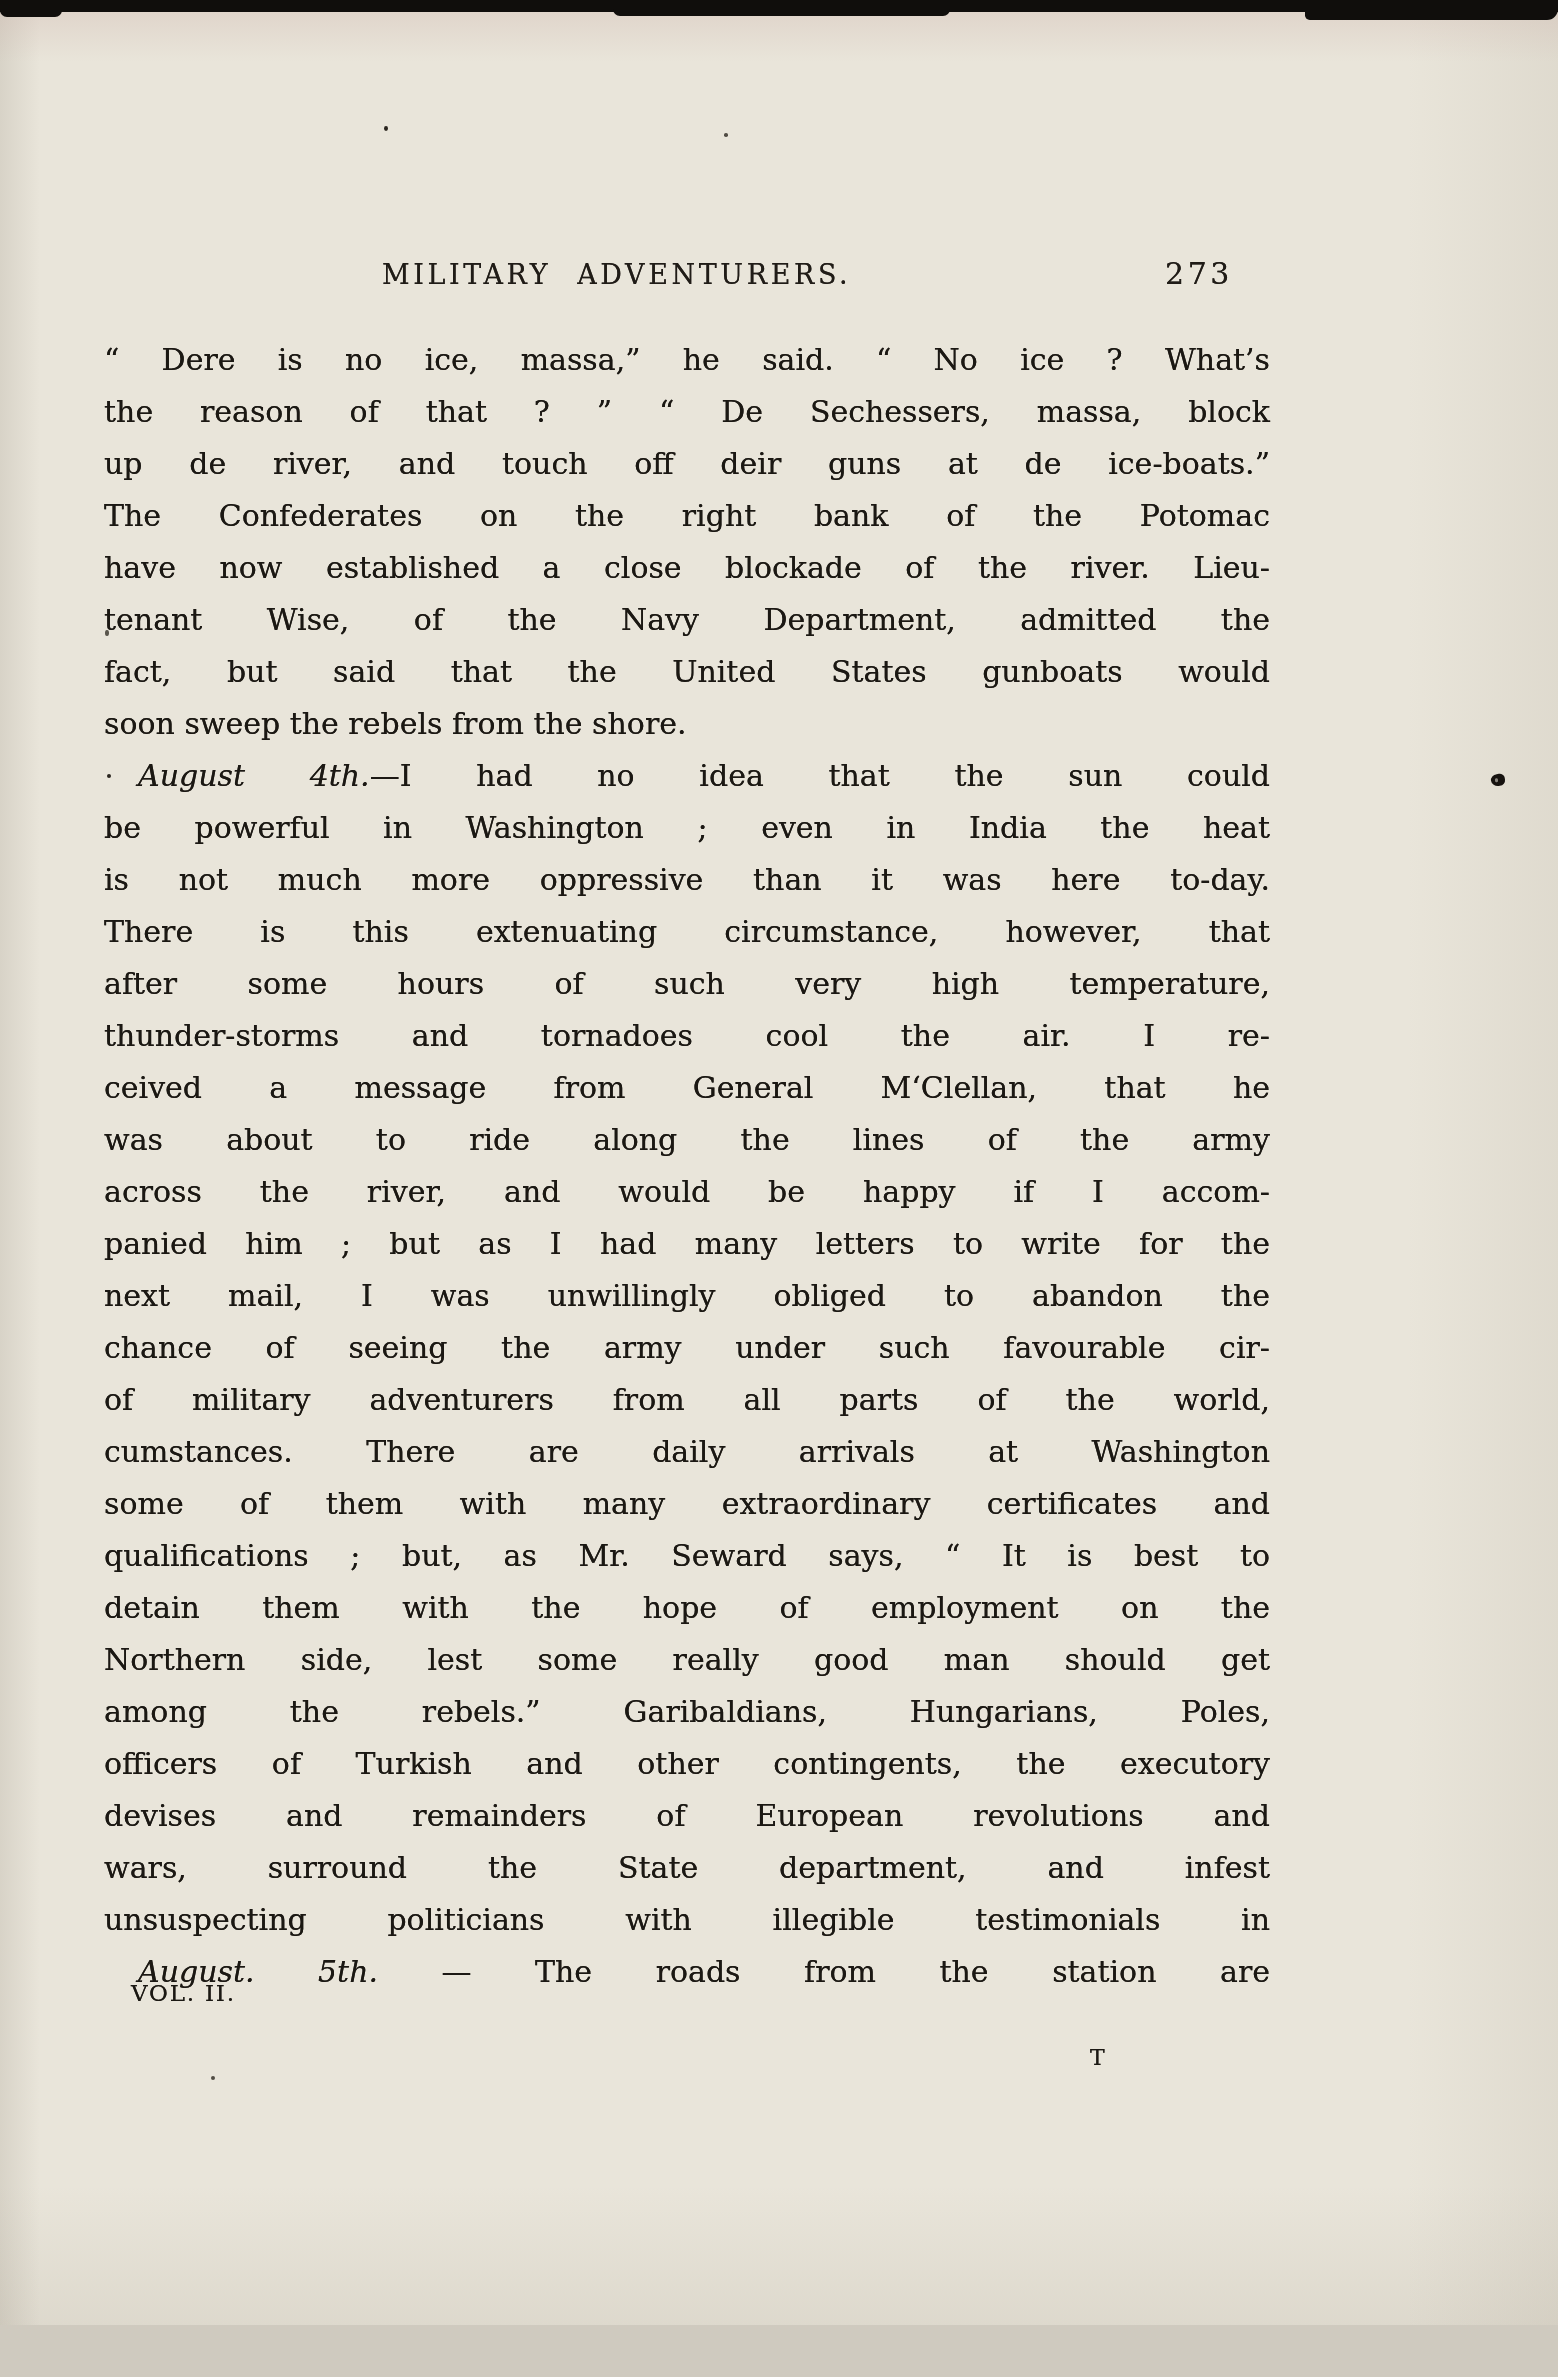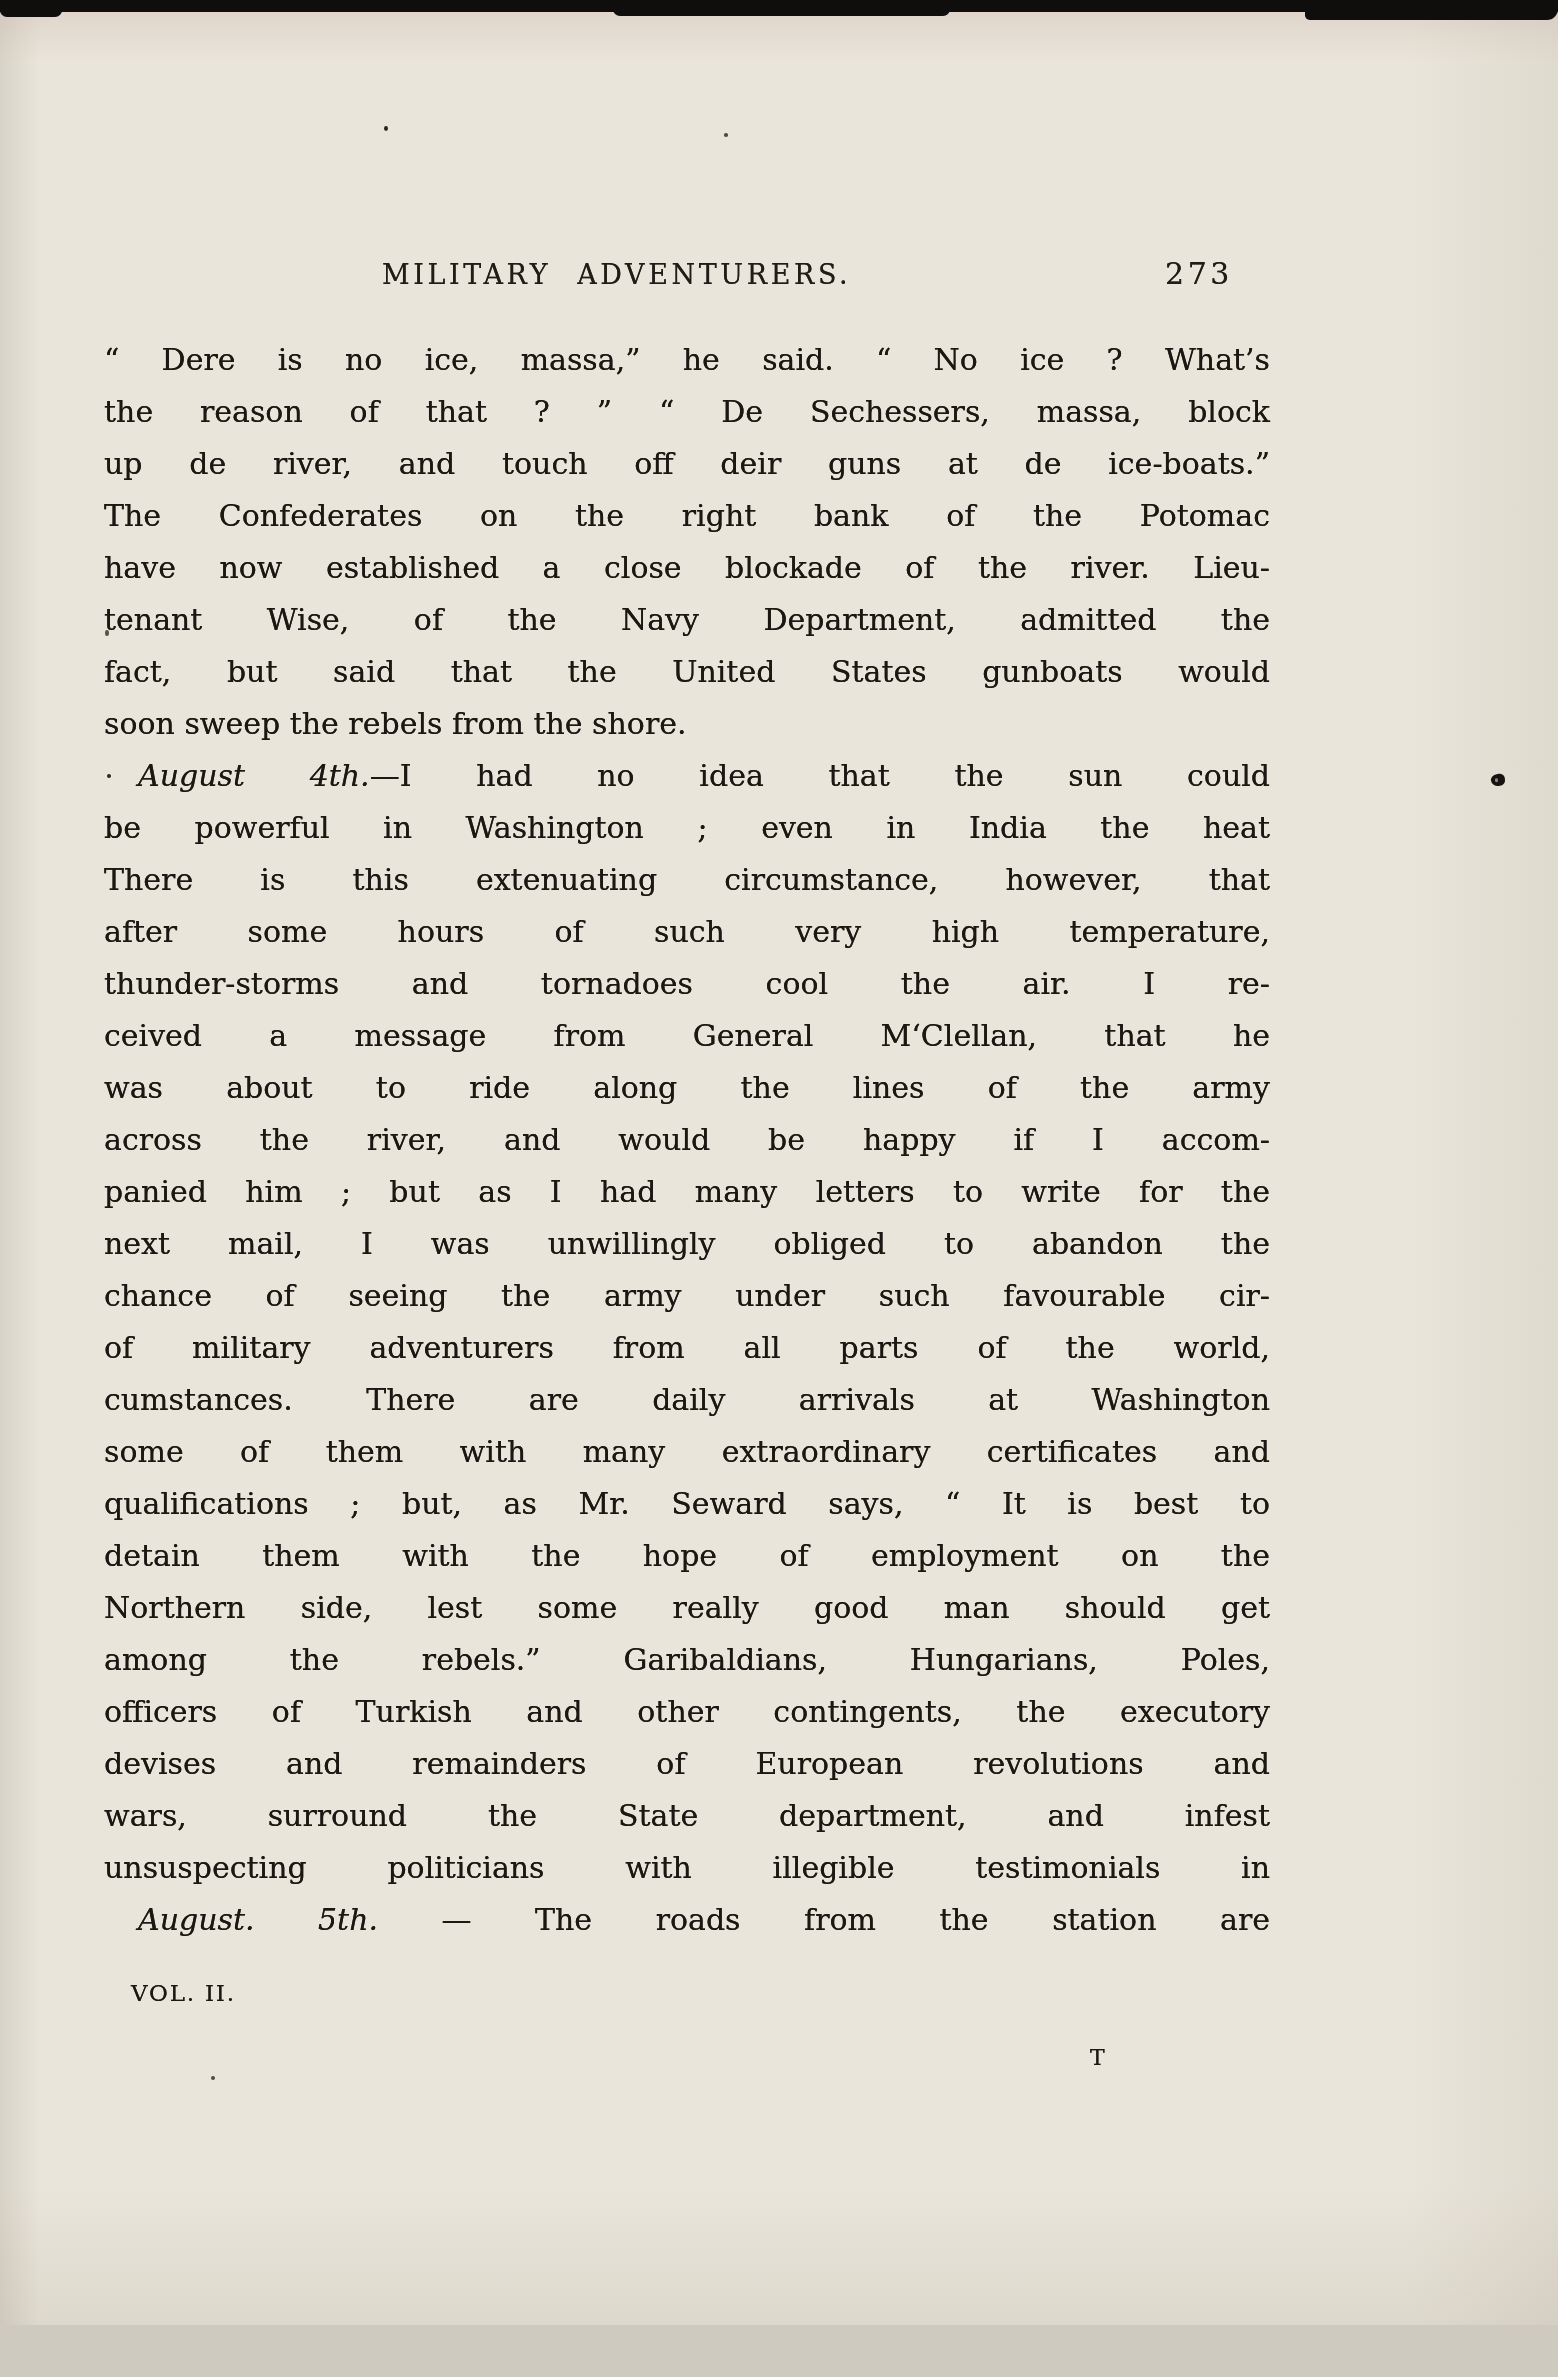--- a/index.html
+++ b/index.html
@@ -110,20 +110,21 @@
       <div class="line">“ Dere is no ice, massa,” he said.  “ No ice ?  What’s</div>
       <div class="line">the reason of that ? ”  “ De Sechessers, massa, block</div>
       <div class="line">up de river, and touch off deir guns at de ice-boats.”</div>
       <div class="line">The Confederates on the right bank of the Potomac</div>
       <div class="line">have now established a close blockade of the river.  Lieu-</div>
       <div class="line">tenant Wise, of the Navy Department, admitted the</div>
       <div class="line">fact, but said that the United States gunboats would</div>
       <div class="line left">soon sweep the rebels from the shore.</div>
       <div class="line indent"><span class="ital">August 4th.</span>—I had no idea that the sun could</div>
       <div class="line">be powerful in Washington ; even in India the heat</div>
+      <div class="line">is not much more oppressive than it was here to-day.</div>
       <div class="line">There is this extenuating circumstance, however, that</div>
       <div class="line">after some hours of such very high temperature,</div>
       <div class="line">thunder-storms and tornadoes cool the air.  I re-</div>
       <div class="line">ceived a message from General M‘Clellan, that he</div>
       <div class="line">was about to ride along the lines of the army</div>
       <div class="line">across the river, and would be happy if I accom-</div>
       <div class="line">panied him ; but as I had many letters to write for the</div>
       <div class="line">next mail, I was unwillingly obliged to abandon the</div>
       <div class="line">chance of seeing the army under such favourable cir-</div>
       <div class="line">of military adventurers from all parts of the world,</div>

